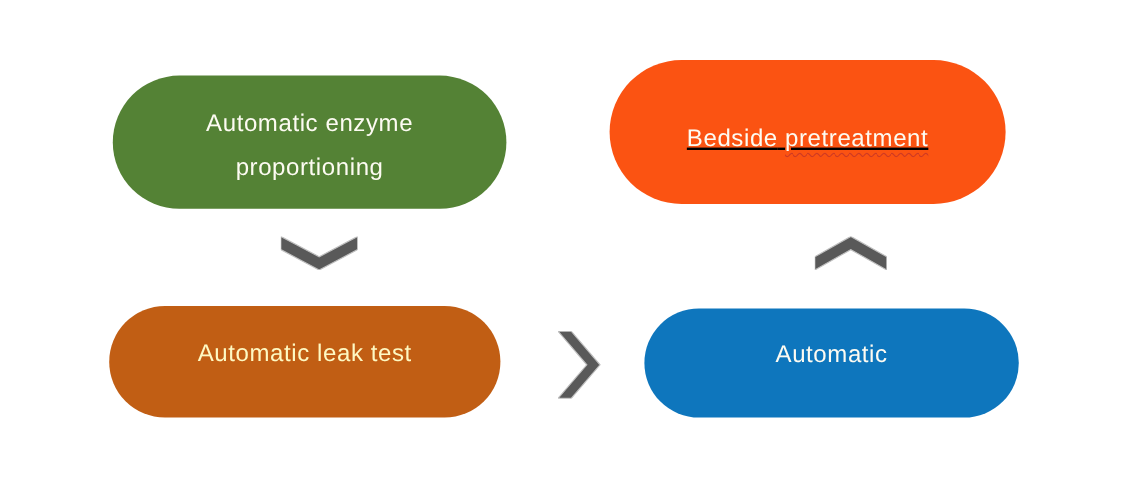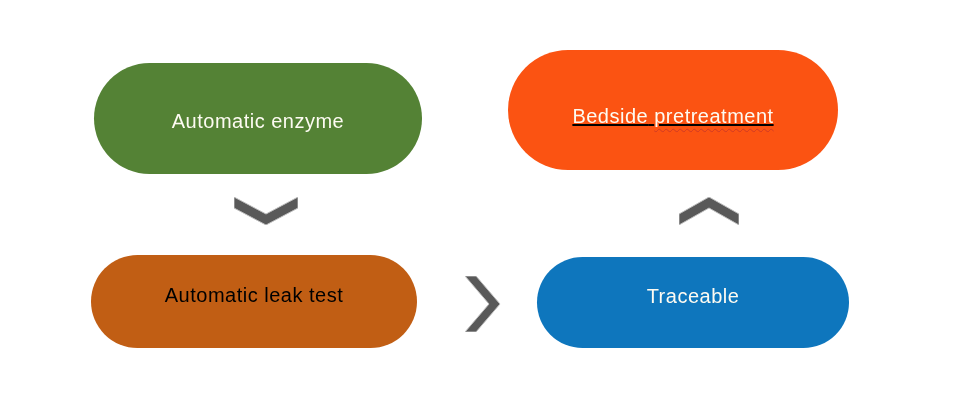--- a/index.html
+++ b/index.html
@@ -49,41 +49,42 @@
   #chev-right { left: 465px; top: 276px; width: 38px; height: 56px; }
 </style>
 </head>
 <body>
 
 <div class="canvas" style="background-color: rgb(255, 255, 255);">
 
   <div class="pill" id="pill-enzyme" style="background-color: rgb(84, 130, 53);">
     <div class="pill-text" style="color: rgb(253, 251, 242);">
       <span class="line">Automatic enzyme</span>
+      <span class="line">proportioning</span>
     </div>
   </div>
 
   <div class="pill" id="pill-bedside" style="background-color: rgb(251, 83, 18); text-decoration: underline;">
     <div class="pill-text" style="color: rgb(253, 251, 242);">
       <span class="line">
         <span>Bedside</span>
         <span class="misspelled" style="text-decoration-color: rgb(208, 58, 34);">pretreatment</span>
       </span>
     </div>
   </div>
 
   <div class="pill" id="pill-leak" style="background-color: rgb(193, 94, 20);">
-    <div class="pill-text" style="color: #000000;">
+    <div class="pill-text" style="color: #fef9c3;">
       <span class="line">Automatic leak test</span>
     </div>
   </div>
 
   <div class="pill" id="pill-trace" style="background-color: rgb(14, 118, 189);">
     <div class="pill-text" style="color: rgb(253, 251, 242);">
-      <span class="line">Traceable</span>
+      <span class="line">Automatic</span>
     </div>
   </div>
 
   <div class="chevron" id="chev-down" style="color: rgb(89, 89, 89);">
     <svg viewBox="0 0 64 28" preserveAspectRatio="none" aria-hidden="true">
       <polygon points="0,0 32,17 64,0 64,11 32,28 0,11" stroke="#bfbfbf" stroke-width="1"></polygon>
     </svg>
   </div>
 
   <div class="chevron" id="chev-right" style="color: rgb(89, 89, 89);">

